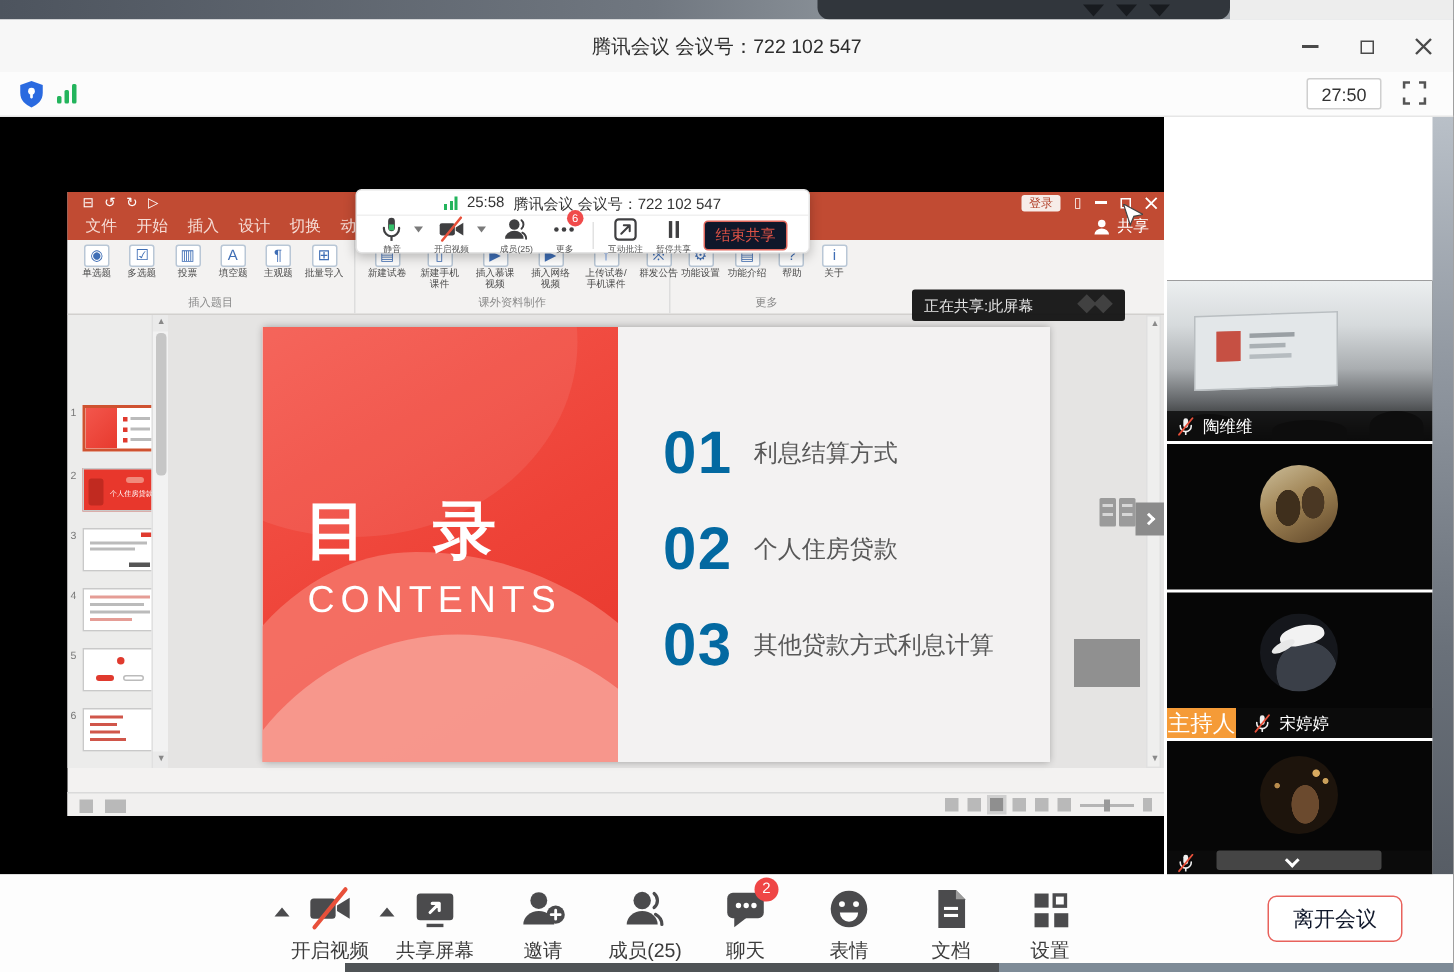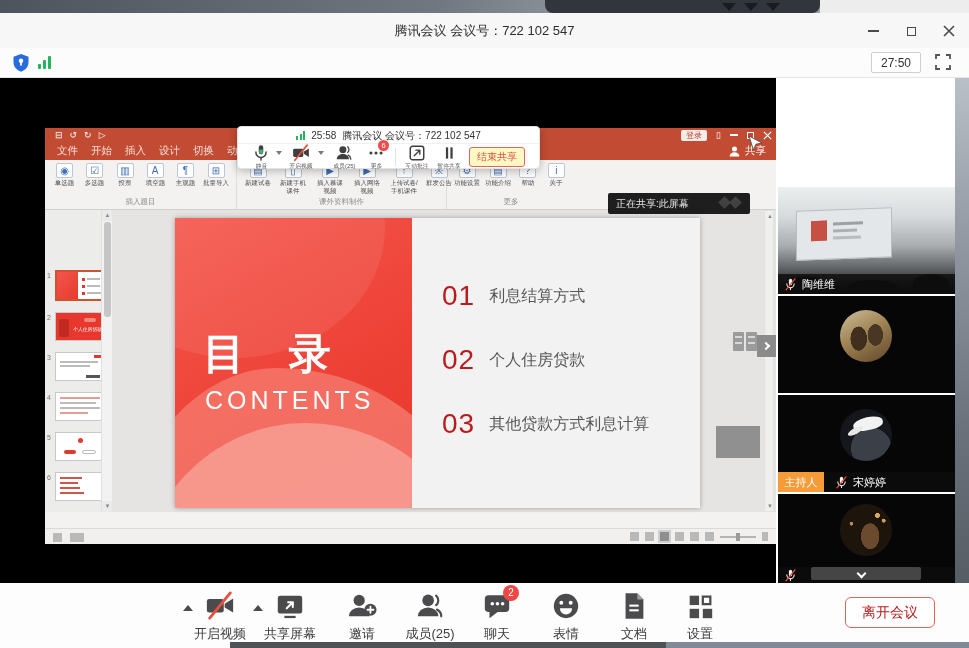--- a/index.html
+++ b/index.html
@@ -82,21 +82,21 @@
   .slide { position:absolute; left:63px; top:8px; width:525px; height:290px; background:#fff; box-shadow:0 0 5px rgba(0,0,0,.3); overflow:hidden; }
   .slide-left { position:absolute; left:0; top:0; width:237px; height:290px;
     background:linear-gradient(150deg,#f4584d 0%,#ee4237 55%,#e7362b 100%); overflow:hidden; }
   .wave1 { position:absolute; left:-60px; top:150px; width:360px; height:220px; background:#f4756a; border-radius:45% 55% 0 0/100% 80% 0 0; opacity:.85; }
   .wave2 { position:absolute; left:-40px; top:205px; width:340px; height:180px; background:#f79b91; border-radius:50% 50% 0 0/100% 90% 0 0; opacity:.9; }
   .wave3 { position:absolute; left:-90px; top:-120px; width:300px; height:260px; background:rgba(255,255,255,.08); border-radius:50%; }
   .s-title { position:absolute; left:28px; top:108px; color:#fff; font-size:42px; font-weight:bold; letter-spacing:16px; white-space:nowrap; }
   .s-sub { position:absolute; left:30px; top:168px; color:#fff; font-size:25px; letter-spacing:4px; font-weight:400; }
   .slide-right { position:absolute; left:237px; top:0; width:288px; height:290px; background:#f3f2f2; }
   .toc-item { position:absolute; left:30px; display:flex; align-items:center; gap:14px; }
-  .toc-num { color:#b91c1c; font-size:28px; font-weight:400; font-style:normal; letter-spacing:1px; }
+  .toc-num { color:#0369a1; font-size:40px; font-weight:700; font-style:normal; letter-spacing:1px; }
   .toc-text { color:#585858; font-size:16px; }
   .slide-scroll { position:absolute; right:2px; top:0; width:10px; height:302px; background:#efefee; border:1px solid #e0e0e0; }
   .slide-scroll .ssa { width:10px; height:10px; color:#8a8a8a; font-size:6px; text-align:center; line-height:10px; }
   .slide-scroll .ssb { position:absolute; bottom:0; }
 
   
   .notes-bar { position:absolute; left:0; top:384px; width:731px; height:16px; background:#fff; border-top:1px solid #d6d6d6; }
   .notes-bar .ntxt { position:absolute; left:46px; top:3px; font-size:9px; color:#8f8f8f; }
   .notes-split { position:absolute; left:56px; top:-13px; width:11px; height:11px; background:#eaeaea; border:1px solid #d5d5d5; color:#888; font-size:6px; text-align:center; line-height:9px; }
   .ppt-status { position:absolute; left:0; top:400px; width:731px; height:16px; background:#f1f0ef; border-top:1px solid #dadada; }
@@ -126,21 +126,21 @@
   .ft-sig { display:flex; align-items:flex-end; gap:1.5px; height:9px; }
   .ft-sig i { display:block; width:2px; background:#23b45c; } .ft-sig i:nth-child(1){height:4px;} .ft-sig i:nth-child(2){height:6px;} .ft-sig i:nth-child(3){height:9px;}
   .ft-bottom { position:absolute; left:8px; top:19px; right:6px; height:22px; display:flex; align-items:center; }
   .ft-item { position:relative; display:flex; flex-direction:column; align-items:center; width:30px; }
   .ft-item svg { display:block; }
   .ft-item .flab { font-size:6.5px; color:#555; transform:scale(.9); white-space:nowrap; }
   .ft-caret { width:0; height:0; border-left:3.5px solid transparent; border-right:3.5px solid transparent; border-top:4px solid #7a7a7a; margin:0 2px 8px 0; }
   .ft-div { width:1px; height:18px; background:#e2e2e2; margin:0 5px; }
   .ft-badge { position:absolute; top:-4px; right:1px; min-width:11px; height:11px; background:#f04b4b; color:#fff; border-radius:6px;
     font-size:7.5px; line-height:11px; text-align:center; padding:0 2px; }
-  .ft-end { margin-left:4px; width:56px; height:20px; border:1px solid #e0675c; border-radius:3px; background:#fef9c3;
+  .ft-end { margin-left:4px; width:56px; height:20px; border:1px solid #e0675c; border-radius:3px; background:#0f172a;
     color:#dd5246; font-size:10px; display:flex; align-items:center; justify-content:center; }
 
   
   .cursor { position:absolute; left:748px; top:58px; z-index:40; }
 
   
   .sidebar { position:absolute; left:778px; top:0; width:177px; height:505px; background:#fff; }
   .tile { position:absolute; left:0; width:177px; background:#060606; overflow:hidden; }
   .tile.t1 { top:18px; height:89px; outline:1px solid #d8d8d8; }
   .tile.t2 { top:109px; height:107px; }
@@ -170,37 +170,37 @@
       radial-gradient(ellipse 30% 42% at 58% 62%, #6b4a2e 0 58%, transparent 60%), #1d140c; }
   
   .photo { position:absolute; inset:0;
     background:linear-gradient(180deg,#eceff0 0%,#d6dadc 28%,#a9adb0 55%,#606366 76%,#1c1c1c 94%,#0c0c0c 100%); }
   .proj { position:absolute; left:18px; top:22px; width:96px; height:50px; background:#e3e7e9; transform:skewY(-2deg); border:1px solid #b9bec1; }
   .proj .pr1 { position:absolute; left:14px; top:10px; width:16px; height:20px; background:#c44a3c; opacity:.8; }
   .proj .pr2 { position:absolute; left:36px; top:12px; width:30px; height:3px; background:#9aa0a4; }
   .proj .pr3 { position:absolute; left:36px; top:19px; width:24px; height:3px; background:#aab0b4; }
   .proj .pr4 { position:absolute; left:36px; top:26px; width:28px; height:3px; background:#b6bcc0; }
   .sil { position:absolute; background:#121212; border-radius:50% 50% 0 0; }
-  .host-badge { height:20px; width:46px; background:#f59b37; color:#fff; font-size:11px; display:flex; align-items:center; justify-content:center; margin-right:6px; }
+  .host-badge { height:20px; width:46px; background:#f59b37; color:#fff; font-size:15px; display:flex; align-items:center; justify-content:center; margin-right:6px; }
   .t5-tip { position:absolute; left:33px; top:73px; width:110px; height:13px; background:#454545; border-radius:2px; }
   .t5-chev { position:absolute; left:80px; top:76px; width:9px; height:9px; }
   .t5-chev i { display:block; width:7px; height:7px; border-bottom:2px solid #fff; border-right:2px solid #fff; transform:rotate(45deg); }
   .right-strip { position:absolute; left:955px; top:0; width:14px; height:505px;
     background:linear-gradient(180deg,#b9c0c8 0%,#8e959e 35%,#6a717a 70%,#575d65 100%); }
 
   
   .toolbar { position:absolute; left:0; top:583px; width:969px; height:65px; background:#fdfdfd; }
   .tb-item { position:absolute; top:8px; display:flex; flex-direction:column; align-items:center; width:72px; }
   .tb-item svg { display:block; }
   .tb-label { margin-top:4px; font-size:13px; color:#3c3c3c; white-space:nowrap; }
   .tb-caret { position:absolute; top:22px; width:0; height:0; border-left:5px solid transparent; border-right:5px solid transparent; border-bottom:6px solid #4b4b4d; }
   .tb-badge { position:absolute; top:-6px; right:14px; min-width:16px; height:16px; background:#ef4646; border-radius:9px; color:#fff;
     font-size:10px; line-height:16px; text-align:center; padding:0 3px; }
   .leave-btn { position:absolute; left:845px; top:14px; width:90px; height:31px; border:1px solid #e8625c; border-radius:6px; background:#fff;
-    color:#b91c1c; font-size:14px; display:flex; align-items:center; justify-content:center; }
+    color:#0f172a; font-size:14px; display:flex; align-items:center; justify-content:center; }
   .bottom-strip-l { position:absolute; left:230px; top:642px; width:436px; height:6px; background:#4f5356; }
   .bottom-strip-r { position:absolute; left:666px; top:642px; width:303px; height:6px; background:#7e8b97; }
   .i30 { width:30px; height:30px; } .i20 { width:18px; height:18px; } .i13 { width:13px; height:13px; flex:none; }
 </style>
 </head>
 <body>
 
 <svg width="0" height="0" style="position:absolute">
   <defs>
     <symbol id="s-mic" viewBox="0 0 32 32">

